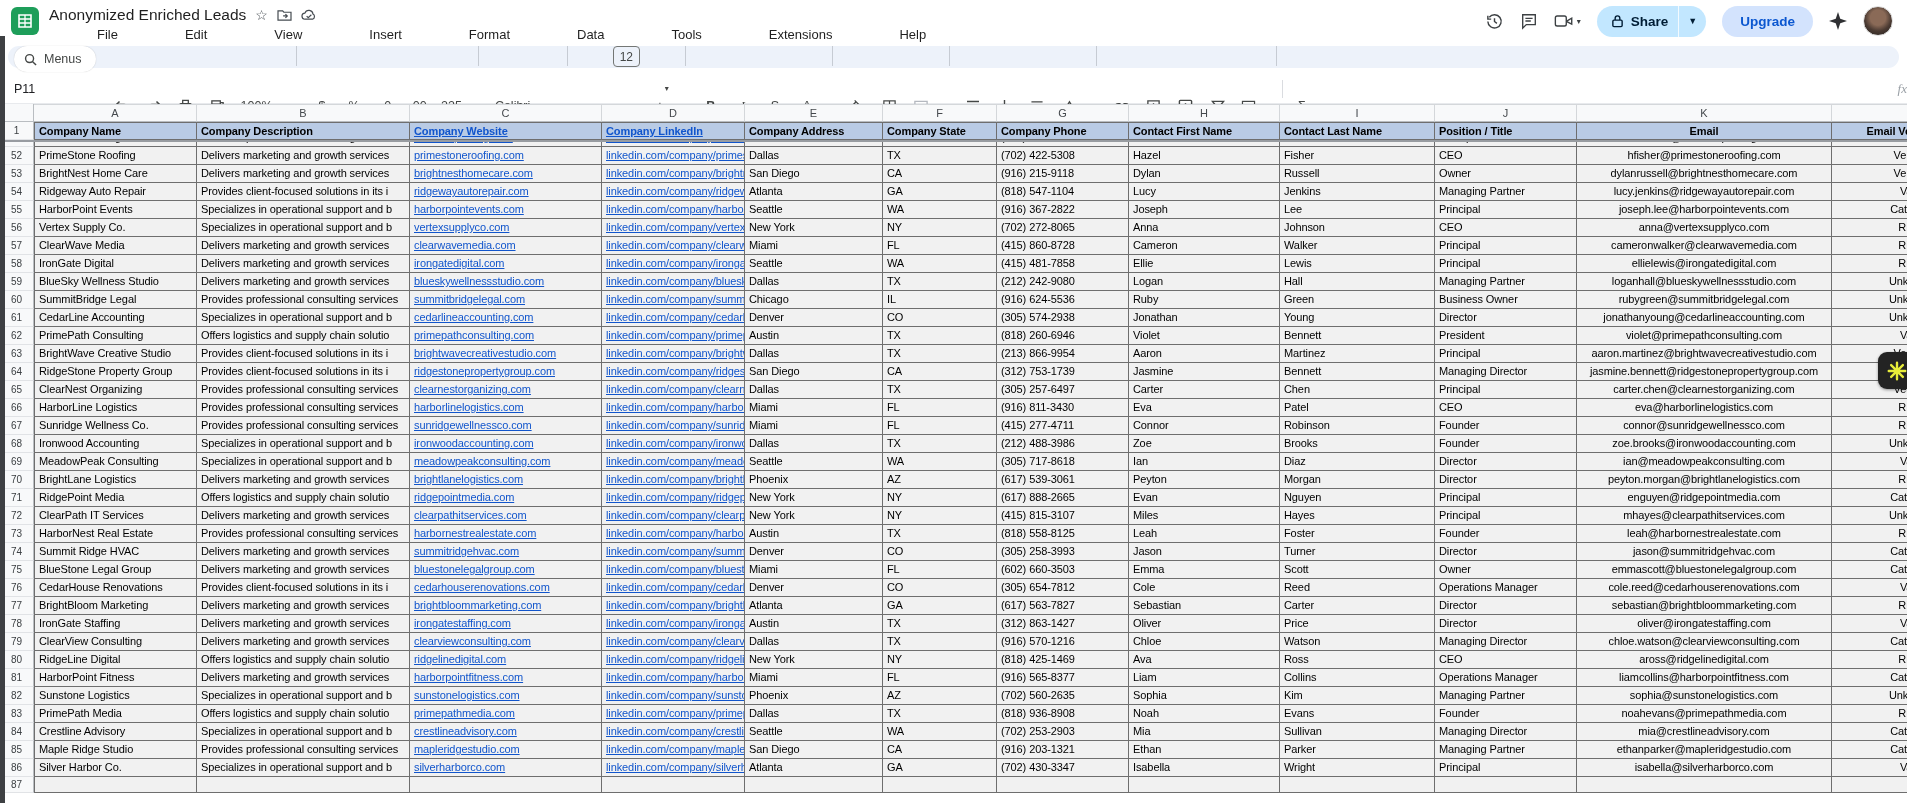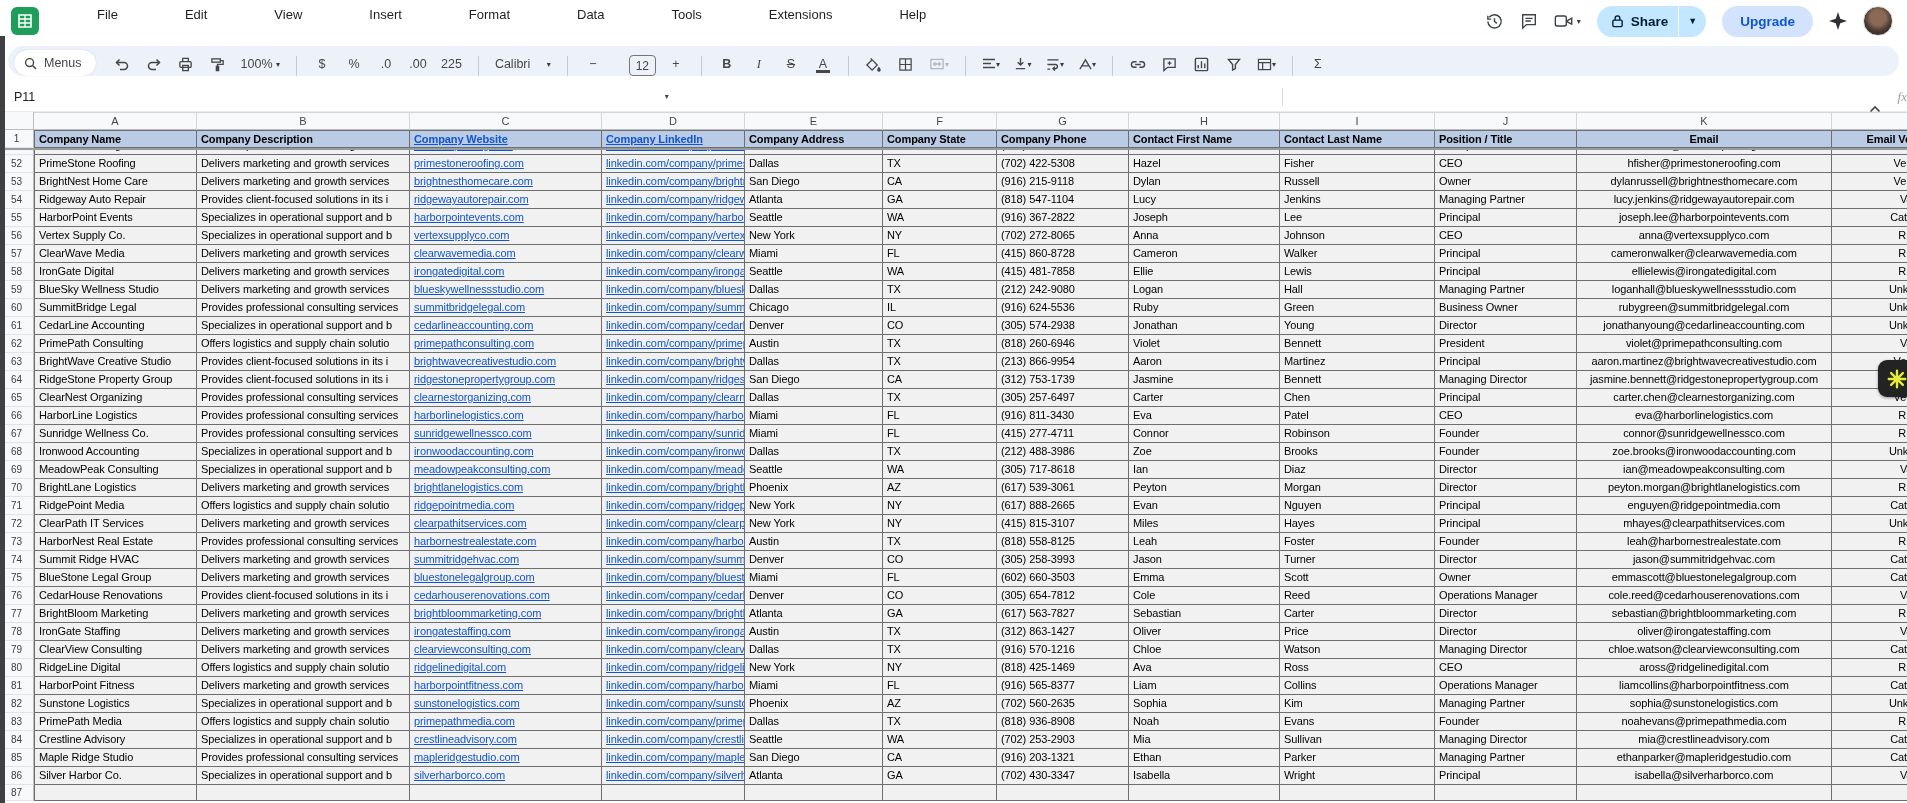--- a/index.html
+++ b/index.html
@@ -23,31 +23,31 @@
   .pill{ display:flex; align-items:center; height:31px; border-radius:16px; cursor:pointer; }
   .share-pill{ background:#c2e7ff; color:#001d35; }
   .share-main{ display:flex; align-items:center; gap:7px; padding:0 10px 0 14px; font-size:13.5px; font-weight:bold;}
   .share-sep{ width:1px; height:31px; background:#fff; opacity:.8;}
   .share-caret{ padding:0 9px; font-size:9px; }
   .upgrade-pill{ background:#d3e3fd; color:#0b57d0; padding:7px 18px; font-size:13.5px; font-weight:bold; }
   .avatar{ width:30px; height:30px; border-radius:50%; cursor:pointer;
            background:radial-gradient(circle at 50% 38%, #8a6a57 0 34%, #4a3a32 60%, #23201e 100%); border:1px solid #e0e0e0;}
   .caret{ font-size:8px; color:#3c4043; }
   
-  .toolbar{ margin:2px 8px 6px 8px; height:30px; background:#edf2fa; border-radius:15px;
-            display:flex; align-items:flex-end; padding:0 12px 0 6px; gap:8px; position:relative;}
+  .toolbar{ margin:2px 8px 6px 8px; height:22px; background:#edf2fa; border-radius:15px;
+            display:flex; align-items:flex-start; padding:0 12px 0 6px; gap:8px; position:relative;}
   .tb-btn{ min-width:24px; height:24px; border-radius:4px; display:flex; align-items:center; justify-content:center;
            color:#444746; cursor:pointer; font-size:12.5px; padding:0 3px;margin-top:48px;}
   .tb-txt{ font-size:12.5px; color:#444746; }
   .menus-pill{ background:#fff; border-radius:14px; height:26px; display:flex; align-items:center; gap:7px;
                padding:0 14px 0 10px; margin-right:6px; box-shadow:0 0 1px rgba(0,0,0,.25); cursor:pointer;}
   .tb-sep{ width:1px; height:20px; background:#c6cbd3; margin:0 5px; }
   .fontname{ min-width:62px; justify-content:space-between; }
   .sizebox{ width:27px; height:21px; border:1px solid #747775; border-radius:4px; display:flex;
-            align-items:center; justify-content:center; font-size:12px; color:#444746; cursor:text;margin-left:16px;}
+            align-items:center; justify-content:center; font-size:12px; color:#444746; cursor:text;}
   .bold-b{ font-weight:bold; } .ital-i{ font-style:italic; font-family:"Liberation Serif",serif;}
   .strike-s{ text-decoration:line-through; }
   .acolor{ position:relative; } .acolor::after{ content:""; position:absolute; left:5px; right:5px; bottom:3px; height:3px; background:#444746;}
   .grayed{ color:#b4b8bf; }
   .collapse{ position:absolute; right:12px; top:3px; }
   
   .formula-bar{ height:30px; display:flex; align-items:center; padding-left:14px; border-bottom:1px solid #e8eaed;justify-content:space-between;}
   .namebox{ font-size:12.5px; color:#202124; width:52px; cursor:pointer;}
   .nb-caret{ font-size:8px; color:#444746; margin-right:14px; cursor:pointer;}
   .fdiv{ width:1px; height:18px; background:#dadce0; margin-right:16px;}
@@ -87,20 +87,36 @@
   <div class="left-strip"></div>
 
   <header class="topbar">
     <div class="logo">
       <svg width="16" height="16" viewBox="0 0 16 16">
           <path d="M2 2h12v12H2z" fill="none" stroke="#fff" stroke-width="1.6"></path>
           <path d="M2 6h12M2 10h12M8 2v12" stroke="#fff" stroke-width="1.3"></path>
         </svg>
     </div>
     <div class="title-block">
+      <div class="title-row">
+        <span class="doc-title">Anonymized Enriched Leads</span>
+        <span class="star">☆</span>
+        <span class="t-ico">
+          <svg width="15" height="13" viewBox="0 0 16 14" fill="none" stroke="#464c52" stroke-width="1.3">
+              <path d="M1 2h5l1.3 1.5H15V12H1z"></path>
+              <path d="M6.5 7.5h4M9 5.5l2 2-2 2"></path>
+            </svg>
+        </span>
+        <span class="t-ico">
+          <svg width="16" height="12" viewBox="0 0 17 12" fill="none" stroke="#464c52" stroke-width="1.3">
+              <path d="M4.5 10.5a3.3 3.3 0 0 1-.3-6.6A4.4 4.4 0 0 1 12.7 5a3 3 0 0 1-.4 5.5z"></path>
+              <path d="M6 7.2l1.7 1.6L11 5.8"></path>
+            </svg>
+        </span>
+      </div>
       <nav class="menubar">
         <span class="menu-item">File</span>
         <span class="menu-item">Edit</span>
         <span class="menu-item">View</span>
         <span class="menu-item">Insert</span>
         <span class="menu-item">Format</span>
         <span class="menu-item">Data</span>
         <span class="menu-item">Tools</span>
         <span class="menu-item">Extensions</span>
         <span class="menu-item">Help</span>

